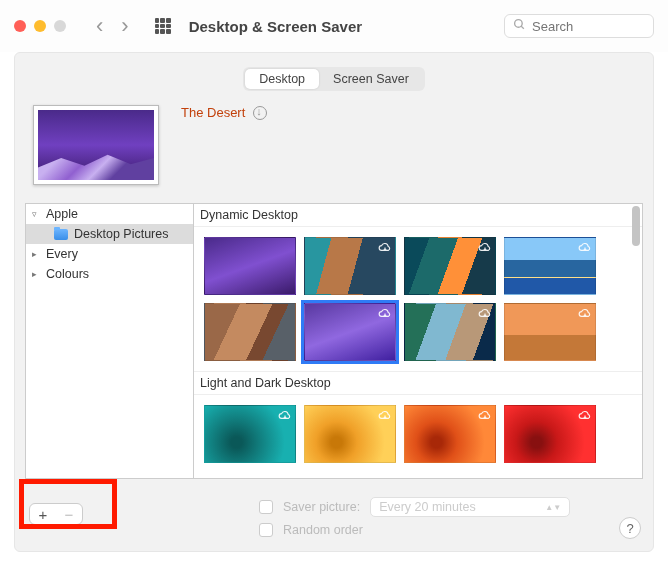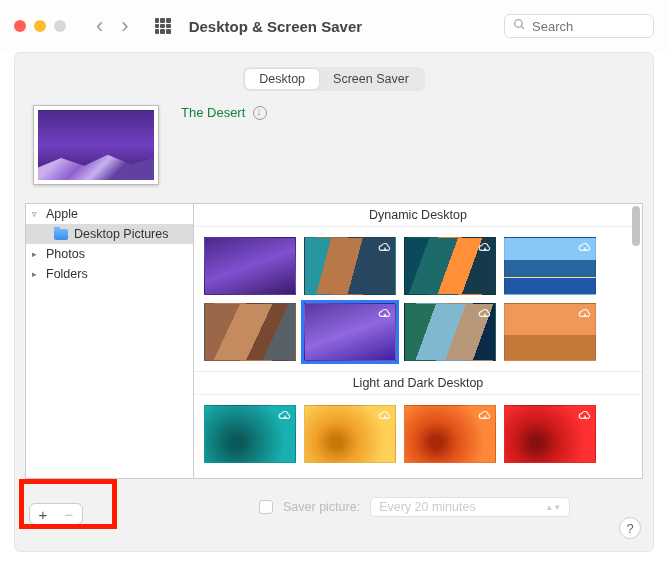--- a/index.html
+++ b/index.html
@@ -43,36 +43,36 @@
   }
   .tabs { display:flex; justify-content:center; padding-top:14px; }
   .seg { display:flex; background:#e7e7e7; border-radius:6px; padding:2px; }
   .seg div { padding:3px 14px; border-radius:5px; font-size:12.5px; cursor:pointer; color:#444;}
   .seg div.active { background:#fff; box-shadow:0 0 2px rgba(0,0,0,0.15);}
   .header-area { display:flex; padding:14px 18px 8px 18px; gap:22px; align-items:flex-start; }
   .preview-box { width:126px; height:80px; border:1px solid #bbb; background:#fff; padding:4px; box-shadow:0 1px 3px rgba(0,0,0,0.2);}
   .preview-img { width:100%; height:100%; background:linear-gradient(180deg,#4a2a8a 0%,#7040c0 50%,#3a1a6a 100%); position:relative; overflow:hidden;}
   .preview-img::after { content:""; position:absolute; bottom:0; left:0; right:0; height:45%; background:linear-gradient(135deg,#c8b0f0 20%,#9060d0 40%,#c8b0f0 55%,#6040a0 70%); clip-path:polygon(0 60%,20% 30%,40% 55%,60% 20%,80% 50%,100% 30%,100% 100%,0 100%);}
   .header-right { flex:1; }
-  .wallpaper-name { display:flex; align-items:center; gap:8px; margin-bottom:6px; font-size:13px; color:#15803d;}
+  .wallpaper-name { display:flex; align-items:center; gap:8px; margin-bottom:6px; font-size:13px; color:#c2410c;}
   .dl-icon { width:14px; height:14px; border:1px solid #999; border-radius:50%; position:relative; display:inline-block;}
   .dl-icon::after { content:"↓"; position:absolute; top:-2px; left:2px; font-size:11px; color:#999;}
   .dropdown { display:flex; align-items:center; justify-content:space-between; background:#fff; border:1px solid #ccc; border-radius:5px; padding:2px 4px 2px 8px; width:165px; height:22px; font-size:13px;}
   .dd-arrow { width:14px; height:14px; background:#1170ff; border-radius:3px; color:#fff; font-size:9px; display:flex; flex-direction:column; align-items:center; justify-content:center; line-height:5px;}
   .content-split { display:flex; margin:10px 10px 0 10px; height:276px; }
   .sidebar { width:168px; background:#fff; border:1px solid #ccc; border-right:none; border-radius:0; font-size:12.5px; overflow:hidden;}
   .sb-group { padding:3px 6px; display:flex; align-items:center; gap:4px; cursor:pointer;}
   .sb-item { padding:3px 18px 3px 28px; display:flex; align-items:center; gap:6px; cursor:pointer;}
   .sb-item.sel { background:#dcdcdc; }
   .tri { font-size:9px; color:#777; width:10px; display:inline-block;}
   .folder-ico { width:14px; height:11px; background:linear-gradient(#6cb5ff,#3a8ee8); border-radius:2px; position:relative;}
   .folder-ico::before { content:""; position:absolute; top:-2px; left:0; width:6px; height:3px; background:#6cb5ff; border-radius:1px 1px 0 0;}
   .color-ico { width:13px; height:13px; border-radius:50%; background:conic-gradient(red,orange,yellow,green,cyan,blue,magenta,red);}
   .gallery { flex:1; background:#fff; border:1px solid #ccc; overflow-y:auto; position:relative; border-radius:0;}
-  .sec-label { font-size:12.5px; padding:4px 6px; border-bottom:1px solid #eee;text-align:center;}
+  .sec-label { font-size:12.5px; padding:4px 6px; border-bottom:1px solid #eee;}
   .thumbs { display:flex; flex-wrap:wrap; gap:8px; padding:10px 10px; }
   .thumb { width:92px; height:58px; position:relative; border:1px solid rgba(0,0,0,0.1); cursor:pointer;}
   .thumb.sel { outline:3px solid #2f7bf6; outline-offset:0;}
   .cloud { position:absolute; top:3px; right:3px; width:14px; height:14px; color:#fff; opacity:0.9;}
   .cloud svg { width:100%; height:100%; }
   .t-purple { background:linear-gradient(160deg,#4a2a8a,#8050d0 50%,#3a1a6a);}
   .t-cliff { background:linear-gradient(105deg,#2896a0 25%,#b87848 25% 55%,#274860 55%);}
   .t-bigsur { background:linear-gradient(110deg,#0a4a5a 22%,#1c6a6a 22% 48%,#ff9038 48% 70%,#163a4a 70%);}
   .t-catalina { background:linear-gradient(180deg,#88c8f8 40%,#2866a0 40% 70%,#ffe088 70% 72%,#2058a8 72%);}
   .t-rocks { background:linear-gradient(115deg,#9a6848 30%,#c48a60 30% 58%,#784830 58% 72%,#586068 72%);}
@@ -157,25 +157,25 @@
       <div class="sb-group">
         <span class="tri">▿</span>
         <span>Apple</span>
       </div>
       <div class="sb-item sel">
         <span class="folder-ico"></span>
         <span>Desktop Pictures</span>
       </div>
       <div class="sb-group">
         <span class="tri">▸</span>
-        <span>Photos</span>
+        <span>Every</span>
       </div>
       <div class="sb-group">
         <span class="tri">▸</span>
-        <span>Folders</span>
+        <span>Colours</span>
       </div>
     </div>
 
     <div class="gallery">
       <div class="scrollbar-stub"></div>
       <div id="gallery-body">
           <div class="sec-label">Dynamic Desktop</div>
           <div class="thumbs">
             <div class="thumb t-purple"></div>
             <div class="thumb t-cliff">
@@ -254,18 +254,22 @@
     </div>
     <div class="options">
       <div class="opt-row">
         <span class="checkbox"></span>
         <span>Saver picture:</span>
         <div class="intervaldd">
           <span>Every 20 minutes</span>
           <span style="font-size:8px;">▲▼</span>
         </div>
       </div>
+      <div class="opt-row">
+        <span class="checkbox"></span>
+        <span>Random order</span>
+      </div>
     </div>
   </div>
 
   <div class="help-btn">?</div>
   <div class="highlight-box"></div>
 </div>
 
 </body></html>

